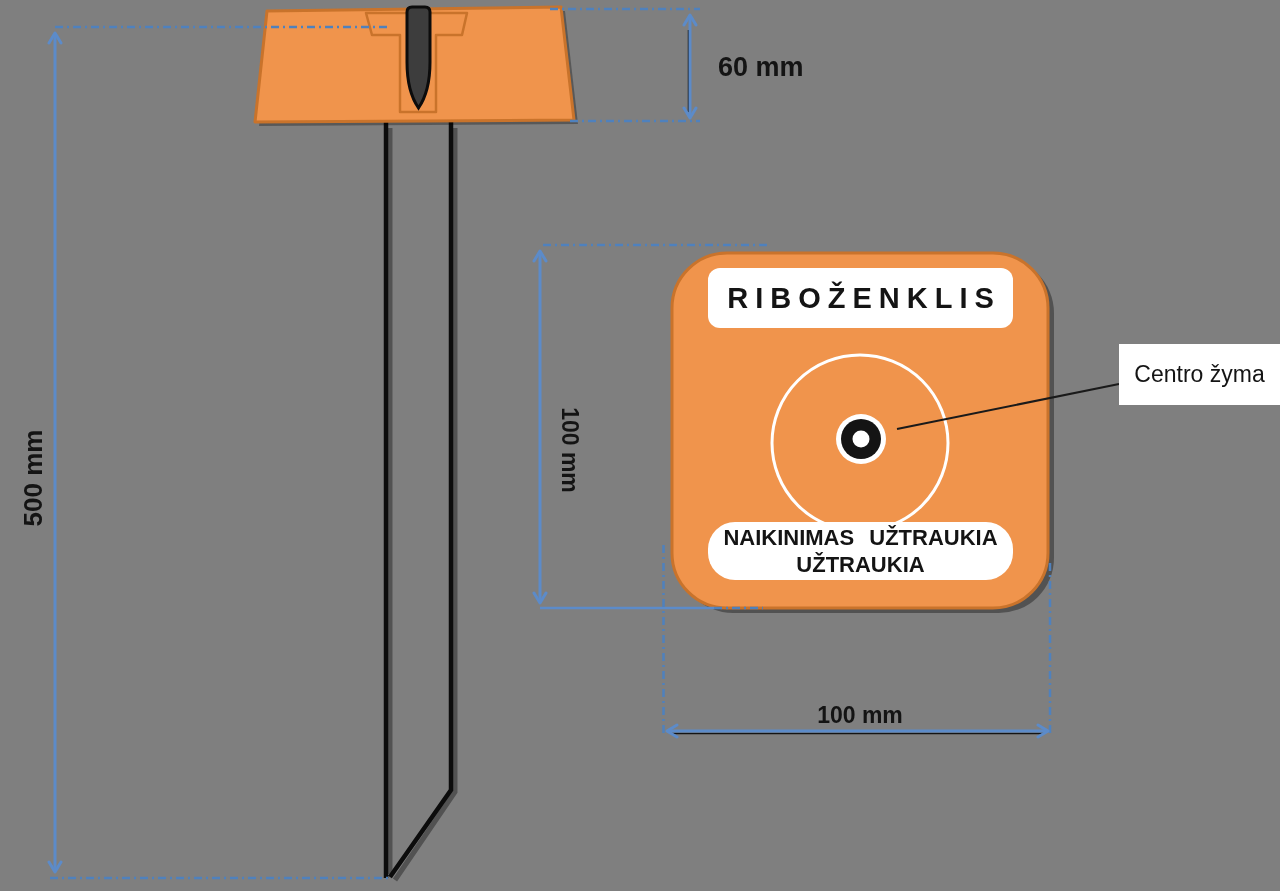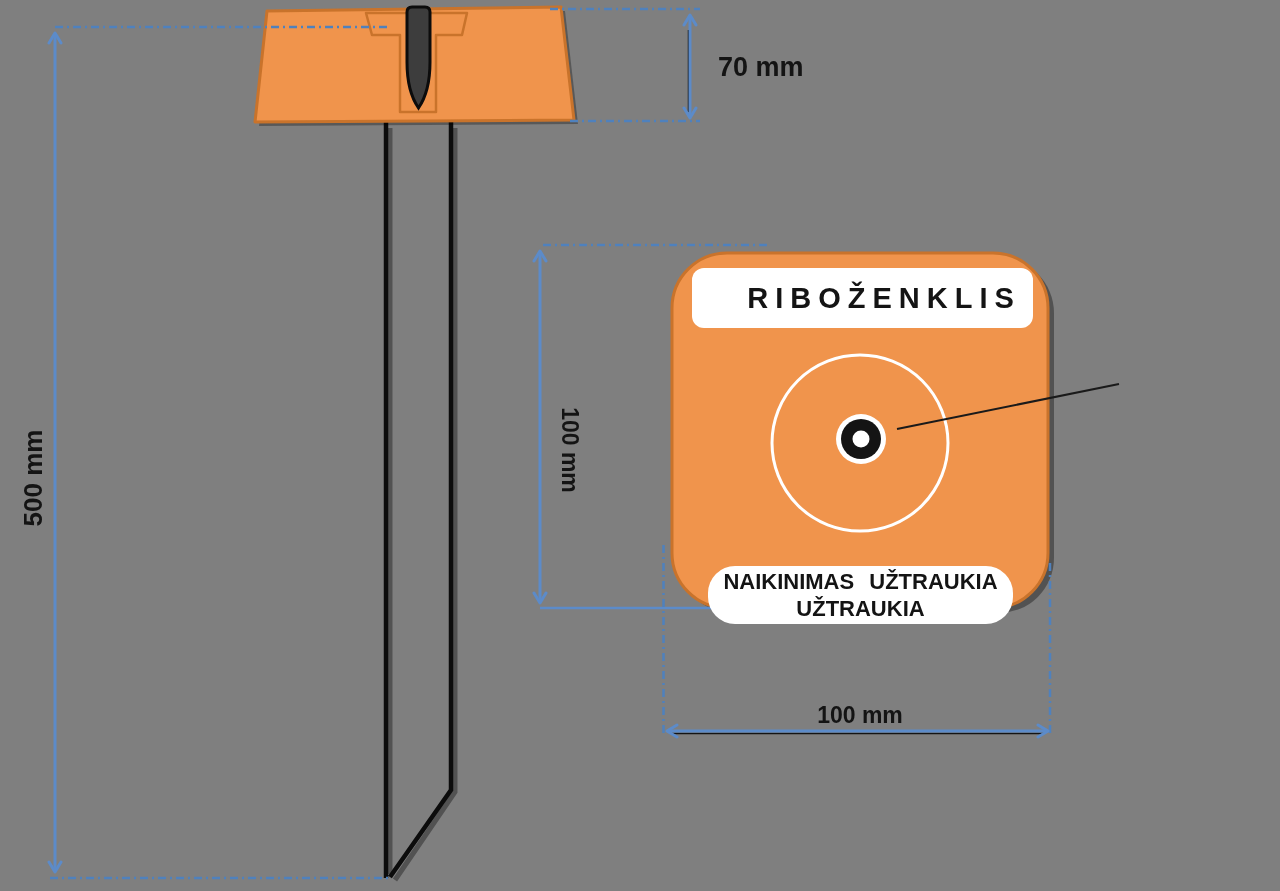--- a/index.html
+++ b/index.html
@@ -21,23 +21,23 @@
   .lbl-50{left:718px;top:50px;width:110px;height:34px;font-size:27px;justify-content:flex-start;}
   .lbl-100v{left:505px;top:435px;width:130px;height:30px;font-size:23px;
             transform:rotate(90deg);}
   .lbl-100h{left:795px;top:701px;width:130px;height:28px;font-size:23px;}
 
   .white-box{
     position:absolute;background:#ffffff;border-radius:12px;
     display:flex;flex-direction:column;align-items:center;justify-content:center;
     color:#141414;text-align:center;
   }
-  .sign-title-box{left:692px;top:268px;width:305px;height:60px;padding-left:36px;}
+  .sign-title-box{left:708px;top:268px;width:305px;height:60px;}
   .sign-title-box .t{font-size:29px;font-weight:bold;letter-spacing:7px;padding-left:7px;}
-  .sign-warning-box{left:708px;top:566px;width:305px;height:58px;border-radius:27px;}
+  .sign-warning-box{left:708px;top:522px;width:305px;height:58px;border-radius:27px;}
   .sign-warning-box .w{font-size:22px;font-weight:bold;line-height:27px;word-spacing:9px;}
   .callout-box{left:1119px;top:344px;width:161px;height:61px;border-radius:0;}
   .callout-box .c{font-size:23px;font-weight:normal;}
 </style>
 </head>
 <body>
 
 <div class="stage">
 
   <svg class="layer" viewBox="0 0 1280 891">
@@ -99,34 +99,37 @@
       <line x1="672" y1="733.5" x2="1044" y2="733.5" stroke="#141414" stroke-width="1.5"></line>
       <line x1="667" y1="731" x2="1048" y2="731" stroke="#5C8BC9" stroke-width="3" marker-start="url(#arr)" marker-end="url(#arr)"></line>
     </g>
   </svg>
 
   <div class="dim-label lbl-500">
     <span>500 mm</span>
   </div>
 
   <div class="dim-label lbl-50">
-    <span>70 mm</span>
+    <span>60 mm</span>
   </div>
 
   <div class="dim-label lbl-100v">
     <span>100 mm</span>
   </div>
 
   <div class="dim-label lbl-100h">
     <span>100 mm</span>
   </div>
 
   <div class="white-box sign-title-box">
     <div class="t">RIBOŽENKLIS</div>
   </div>
 
   <div class="white-box sign-warning-box">
     <div class="w">NAIKINIMAS UŽTRAUKIA</div>
     <div class="w">UŽTRAUKIA</div>
   </div>
 
+  <div class="white-box callout-box">
+    <div class="c">Centro žyma</div>
+  </div>
 
 </div>
 
 </body></html>

